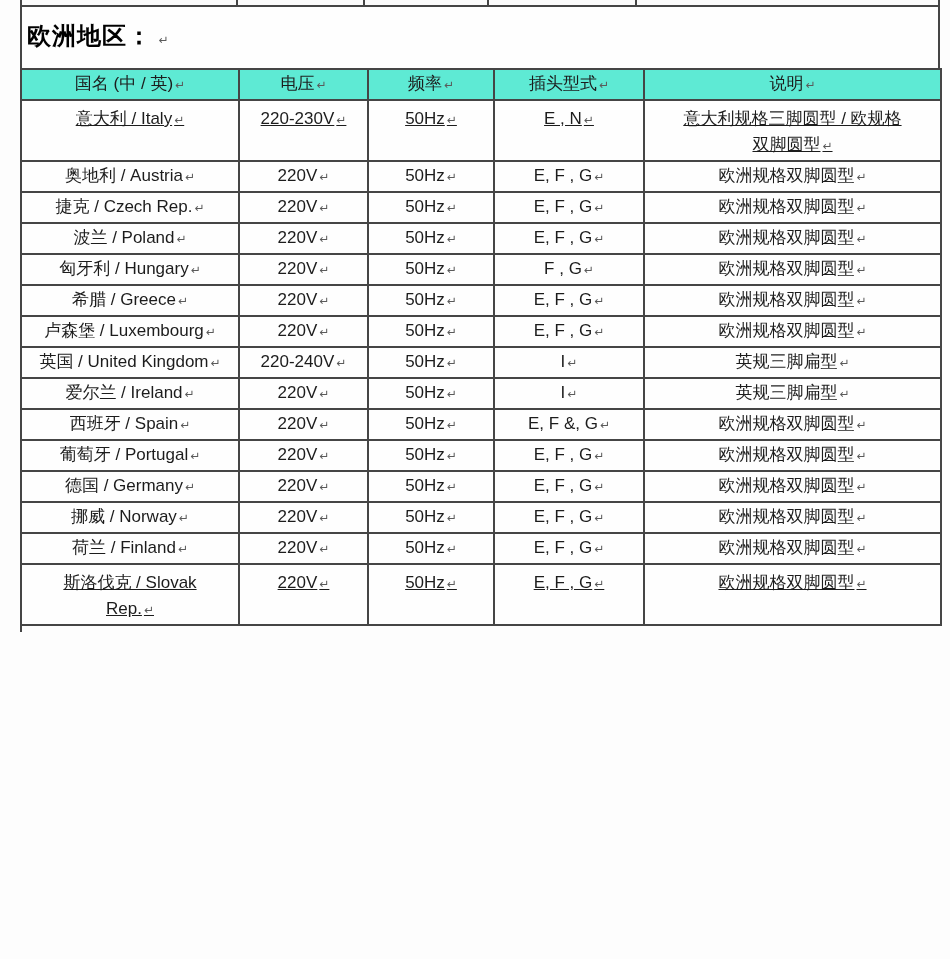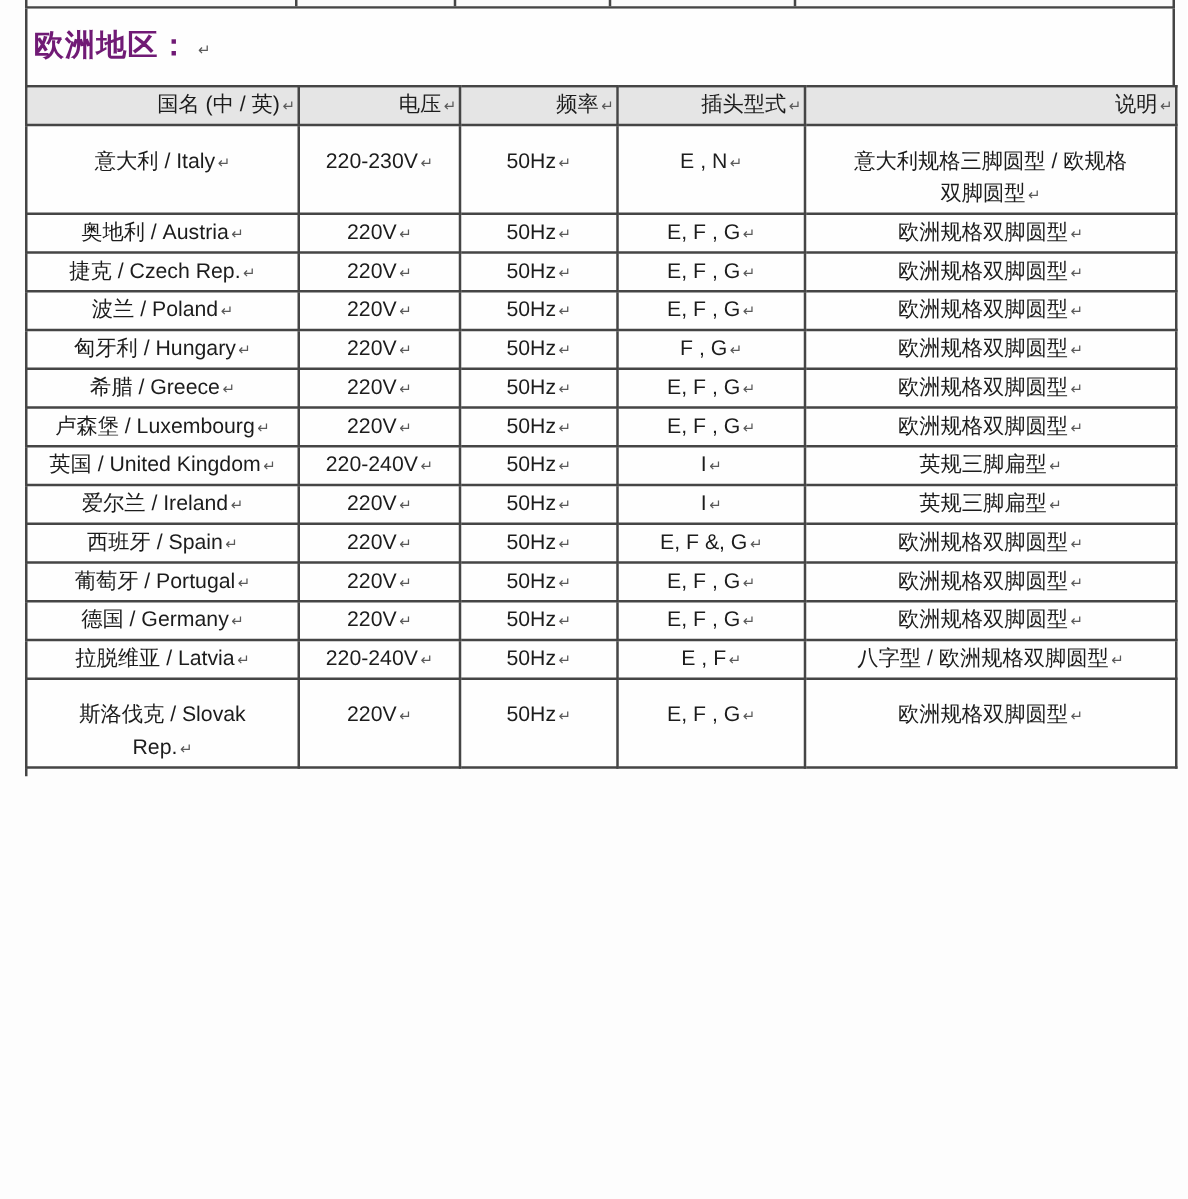--- a/index.html
+++ b/index.html
@@ -45,21 +45,21 @@
     border-left:2px solid #454545;
     border-right:2px solid #454545;
     height:61px;
     padding:13px 0 0 5px;
     background:#fefefe;
   }
   .title-text{
     font-size:24px;
     font-weight:bold;
     letter-spacing:1px;
-    color:#701a75;
+    color:#000000;
     display:inline-block;
   }
   .title-mark{margin-left:18px;}
   
   table.spec{
     border-collapse:collapse;
     table-layout:fixed;
     width:920px;
     background:#fff;
   }
@@ -68,33 +68,33 @@
     border:2px solid #454545;
     text-align:center;
     vertical-align:middle;
     font-size:17px;
     line-height:26px;
     padding:1px 2px;
     overflow:hidden;
     white-space:normal;
   }
   table.spec th{
-    background:#e5e5e5;
+    background:#5eead4;
     font-weight:normal;
     height:28px;
     font-size:17px;
-    text-align:right;
   }
   table.spec td{
     height:30px;
     background:#fefefe;
   }
   tr.multiline td{
     vertical-align:top;
-    padding-top:15px;
+    padding-top:5px;
+    text-decoration:underline;
   }
   .rm{
     font-size:12px;
     color:#5a5a5a;
     margin-left:2px;
     vertical-align:baseline;
   }
   
   .bottom-remnant{
     height:6px;
@@ -217,25 +217,32 @@
             <td>欧洲规格双脚圆型<span class="rm">↵</span></td>
           </tr>
           <tr>
             <td>德国 / Germany<span class="rm">↵</span></td>
             <td>220V<span class="rm">↵</span></td>
             <td>50Hz<span class="rm">↵</span></td>
             <td>E, F , G<span class="rm">↵</span></td>
             <td>欧洲规格双脚圆型<span class="rm">↵</span></td>
           </tr>
           <tr>
-            <td>拉脱维亚 / Latvia<span class="rm">↵</span></td>
-            <td>220-240V<span class="rm">↵</span></td>
-            <td>50Hz<span class="rm">↵</span></td>
-            <td>E , F<span class="rm">↵</span></td>
-            <td>八字型 / 欧洲规格双脚圆型<span class="rm">↵</span></td>
+            <td>挪威 / Norway<span class="rm">↵</span></td>
+            <td>220V<span class="rm">↵</span></td>
+            <td>50Hz<span class="rm">↵</span></td>
+            <td>E, F , G<span class="rm">↵</span></td>
+            <td>欧洲规格双脚圆型<span class="rm">↵</span></td>
+          </tr>
+          <tr>
+            <td>荷兰 / Finland<span class="rm">↵</span></td>
+            <td>220V<span class="rm">↵</span></td>
+            <td>50Hz<span class="rm">↵</span></td>
+            <td>E, F , G<span class="rm">↵</span></td>
+            <td>欧洲规格双脚圆型<span class="rm">↵</span></td>
           </tr>
           <tr class="multiline">
             <td>斯洛伐克 / Slovak<br>Rep.<span class="rm">↵</span></td>
             <td>220V<span class="rm">↵</span></td>
             <td>50Hz<span class="rm">↵</span></td>
             <td>E, F , G<span class="rm">↵</span></td>
             <td>欧洲规格双脚圆型<span class="rm">↵</span></td>
           </tr>
         </tbody>
     </table>

